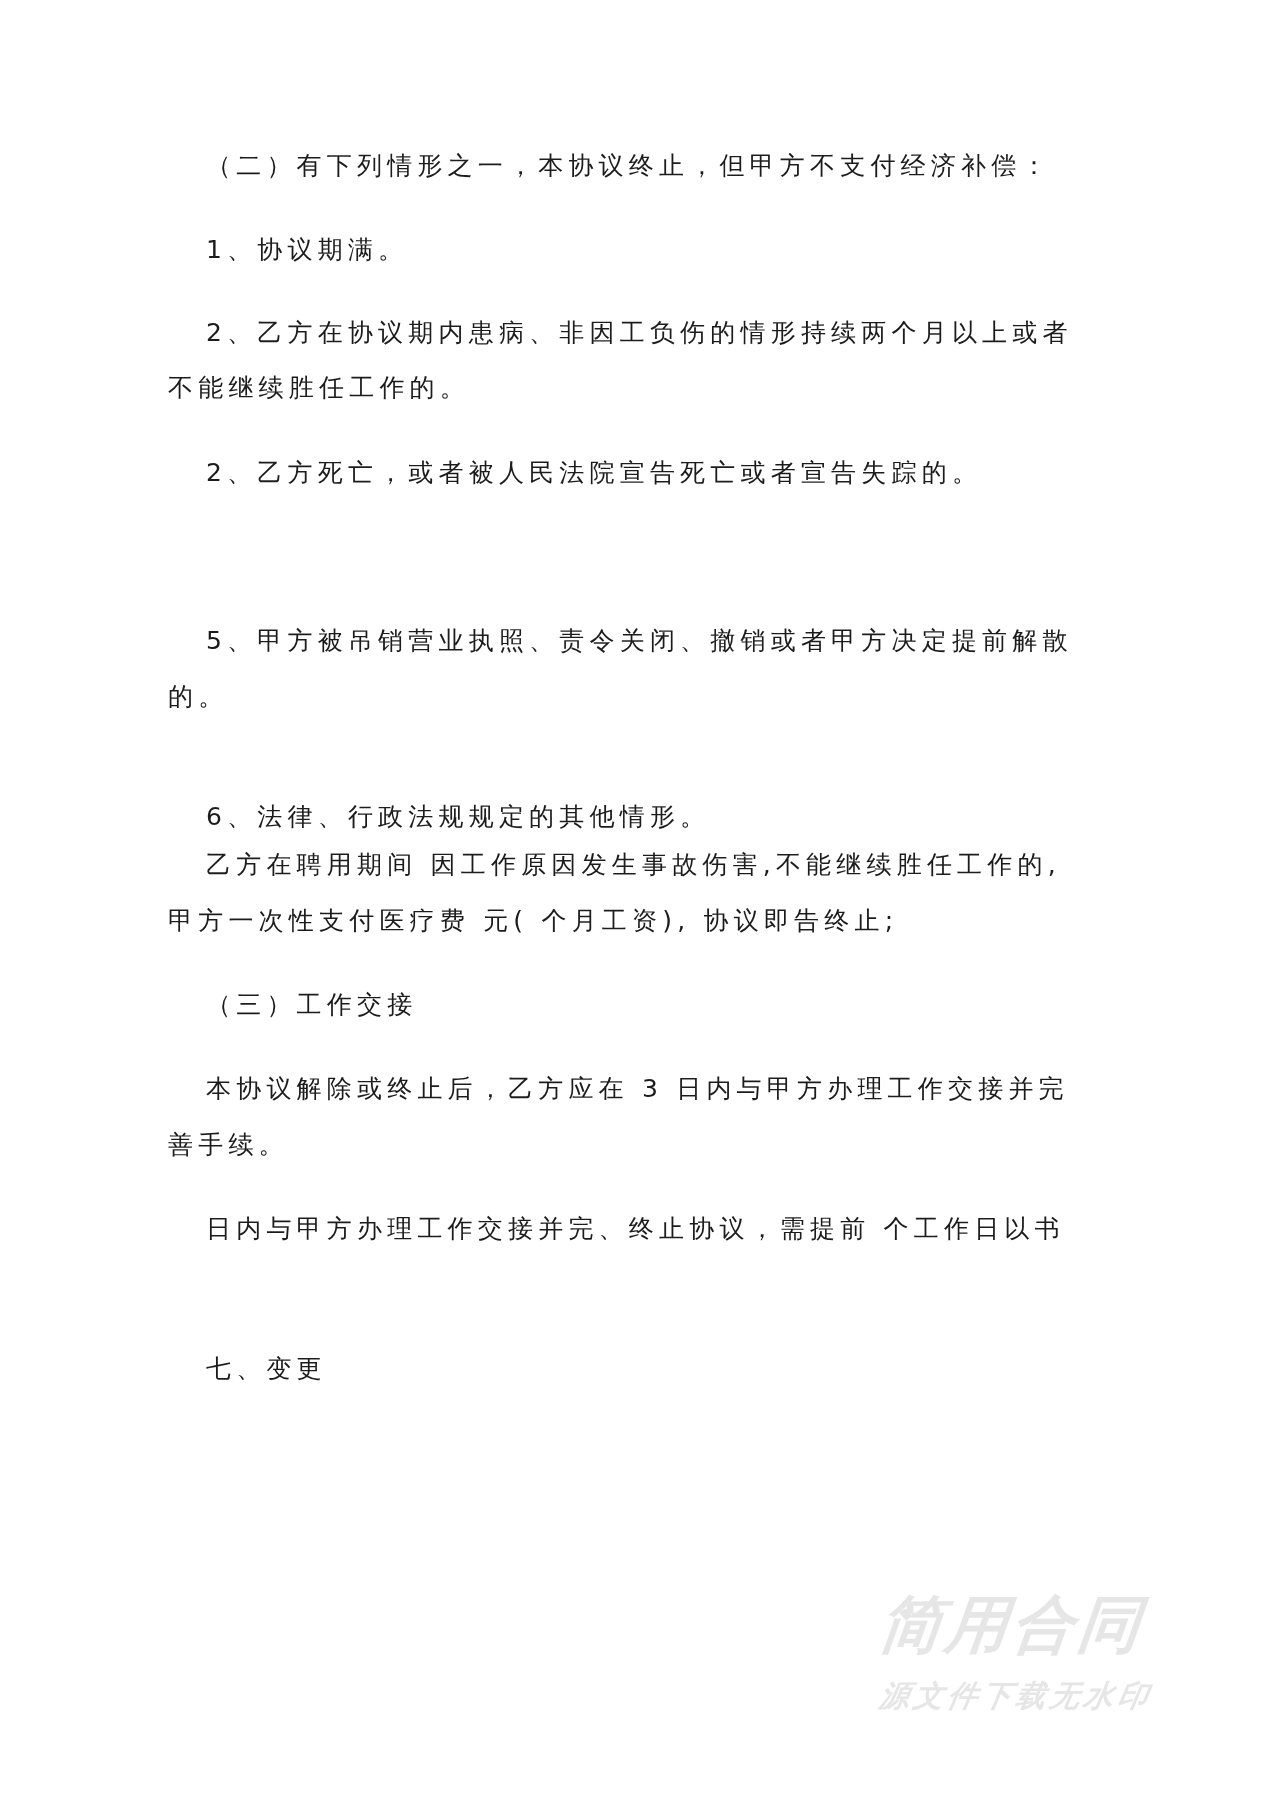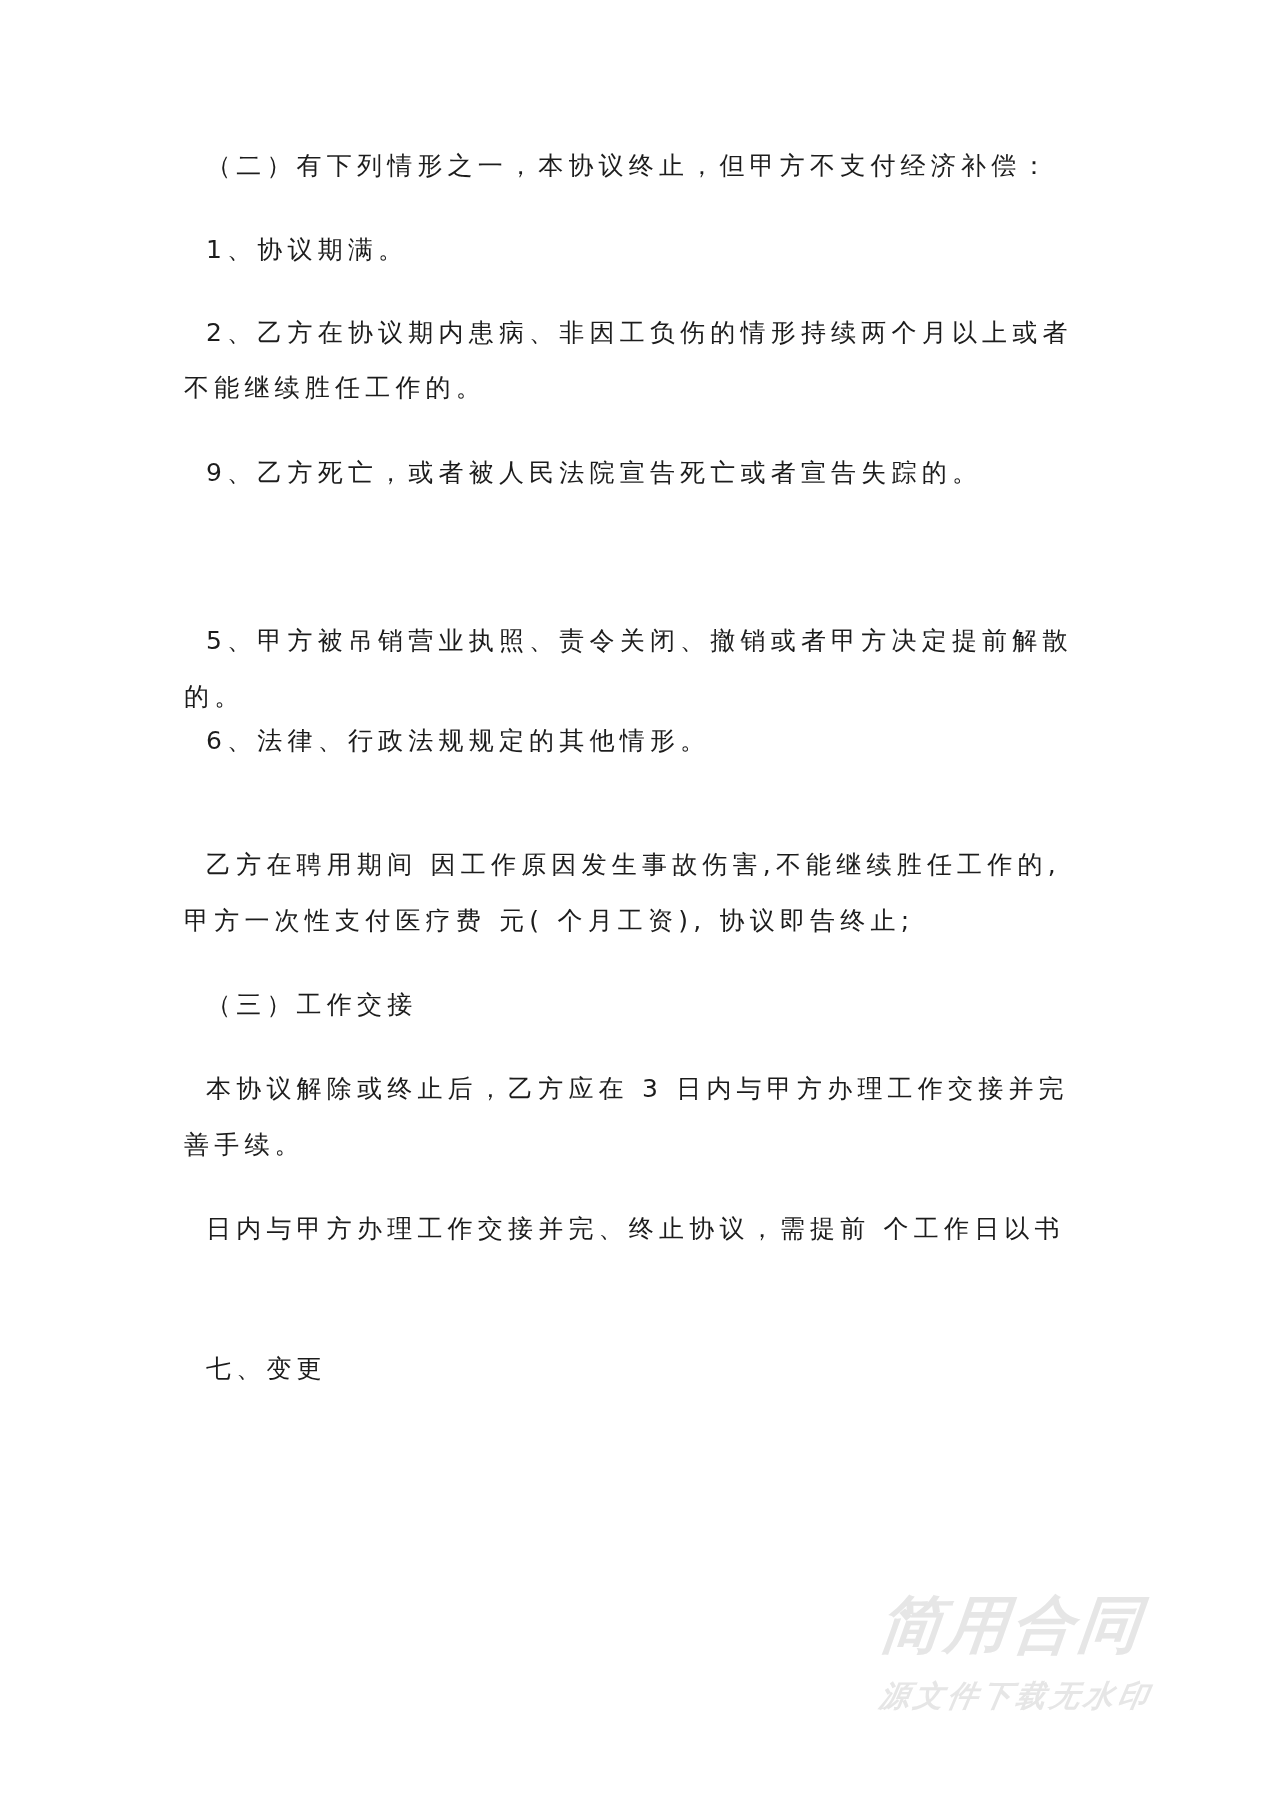--- a/index.html
+++ b/index.html
@@ -24,21 +24,21 @@
   .line {
     position: absolute;
     left: 0;
     white-space: nowrap;
     font-size: 25px;
     line-height: 30px;
     letter-spacing: 5.2px;
     color: #1c1c1c;
   }
   .indent { left: 206px; }
-  .flush { left: 184px; }
+  .flush { left: 168px; }
   .watermark {
     position: absolute;
     left: 880px;
     top: 1590px;
     width: 320px;
     color: #e6e6e6;
     font-family: "DejaVu Sans", sans-serif;
     font-weight: bold;
     font-style: italic;
     user-select: none;
@@ -62,27 +62,27 @@
 
 <div class="page">
 
   <div class="line indent" style="top:151px">（二）有下列情形之一，本协议终止，但甲方不支付经济补偿：</div>
 
   <div class="line indent" style="top:235px">1、协议期满。</div>
 
   <div class="line indent" style="top:318px">2、乙方在协议期内患病、非因工负伤的情形持续两个月以上或者</div>
   <div class="line flush" style="top:373px">不能继续胜任工作的。</div>
 
-  <div class="line indent" style="top:458px">9、乙方死亡，或者被人民法院宣告死亡或者宣告失踪的。</div>
+  <div class="line indent" style="top:458px">2、乙方死亡，或者被人民法院宣告死亡或者宣告失踪的。</div>
 
 
   <div class="line indent" style="top:626px">5、甲方被吊销营业执照、责令关闭、撤销或者甲方决定提前解散</div>
   <div class="line flush" style="top:682px">的。</div>
 
-  <div class="line indent" style="top:726px">6、法律、行政法规规定的其他情形。</div>
+  <div class="line indent" style="top:802px">6、法律、行政法规规定的其他情形。</div>
 
   <div class="line indent" style="top:850px">乙方在聘用期间 因工作原因发生事故伤害,不能继续胜任工作的,</div>
   <div class="line flush" style="top:906px">甲方一次性支付医疗费 元( 个月工资), 协议即告终止;</div>
 
   <div class="line indent" style="top:990px">（三）工作交接</div>
 
   <div class="line indent" style="top:1074px">本协议解除或终止后，乙方应在 3 日内与甲方办理工作交接并完</div>
   <div class="line flush" style="top:1130px">善手续。</div>
 
   <div class="line indent" style="top:1214px">日内与甲方办理工作交接并完、终止协议，需提前 个工作日以书</div>

